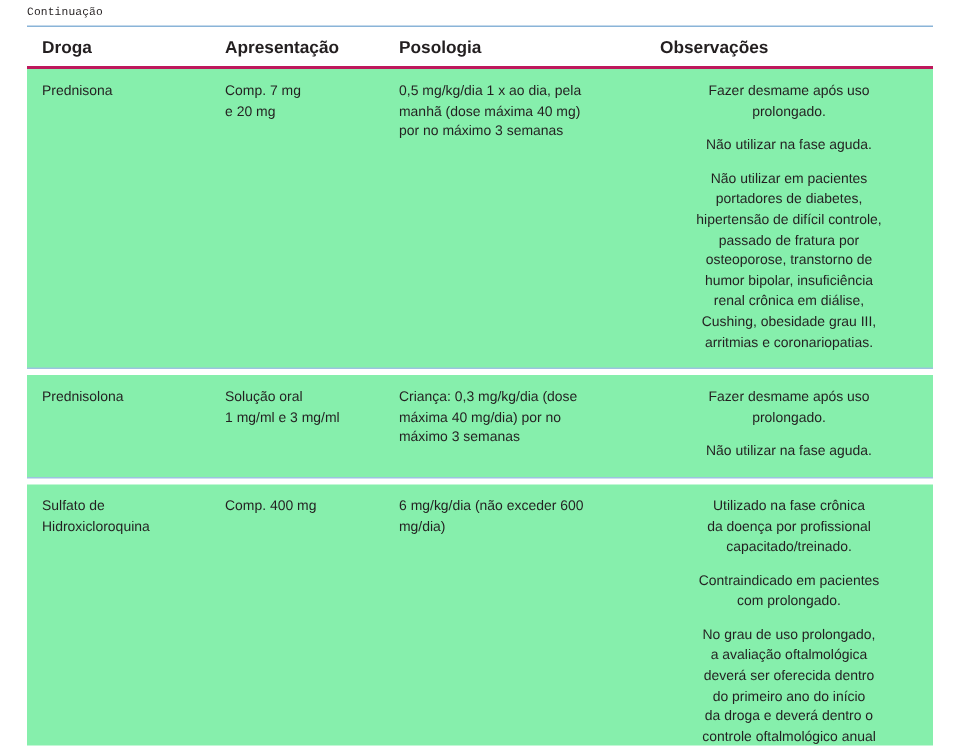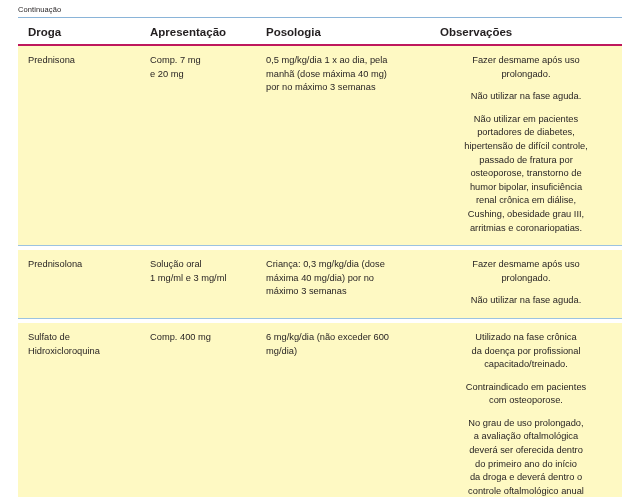--- a/index.html
+++ b/index.html
@@ -24,20 +24,21 @@
 
   
   .caption {
     position: absolute;
     left: 18px;
     top: 5px;
     font-size: 7.5px;
     letter-spacing: 0.1px;
     color: #231f20;
     white-space: nowrap;
+    font-family: Liberation Mono, monospace;
   }
   .caption-rule {
     position: absolute;
     left: 18px;
     top: 17px;
     width: 604px;
     height: 1px;
     background: #8ab4d8;
   }
 
@@ -68,21 +69,21 @@
     background: #ffffff;
     border-bottom: 2px solid #be185d;
   }
   thead th.first { padding-left: 10px; }
 
   tbody td {
     vertical-align: top;
     font-size: 9.3px;
     line-height: 13.6px;
     color: #231f20;
-    background: #fef9c3;
+    background: #86efac;
     padding: 8px 10px 10px 10px;
     border-bottom: 1px solid #9cc3e0;
   }
   tbody tr.last-row td {
     border-bottom: 1px solid #9cc3e0;
   }
   tbody td p {
     margin: 0 0 9px 0;
     text-align: center;
   }
@@ -204,21 +205,21 @@
               <span class="line">mg/dia)</span>
             </td>
             <td>
               <p>
                 <span class="line">Utilizado na fase crônica</span>
                 <span class="line">da doença por profissional</span>
                 <span class="line">capacitado/treinado.</span>
               </p>
               <p>
                 <span class="line">Contraindicado em pacientes</span>
-                <span class="line">com osteoporose.</span>
+                <span class="line">com prolongado.</span>
               </p>
               <p>
                 <span class="line">No grau de uso prolongado,</span>
                 <span class="line">a avaliação oftalmológica</span>
                 <span class="line">deverá ser oferecida dentro</span>
                 <span class="line">do primeiro ano do início</span>
                 <span class="line">da droga e deverá dentro o</span>
                 <span class="line">controle oftalmológico anual</span>
               </p>
             </td>

